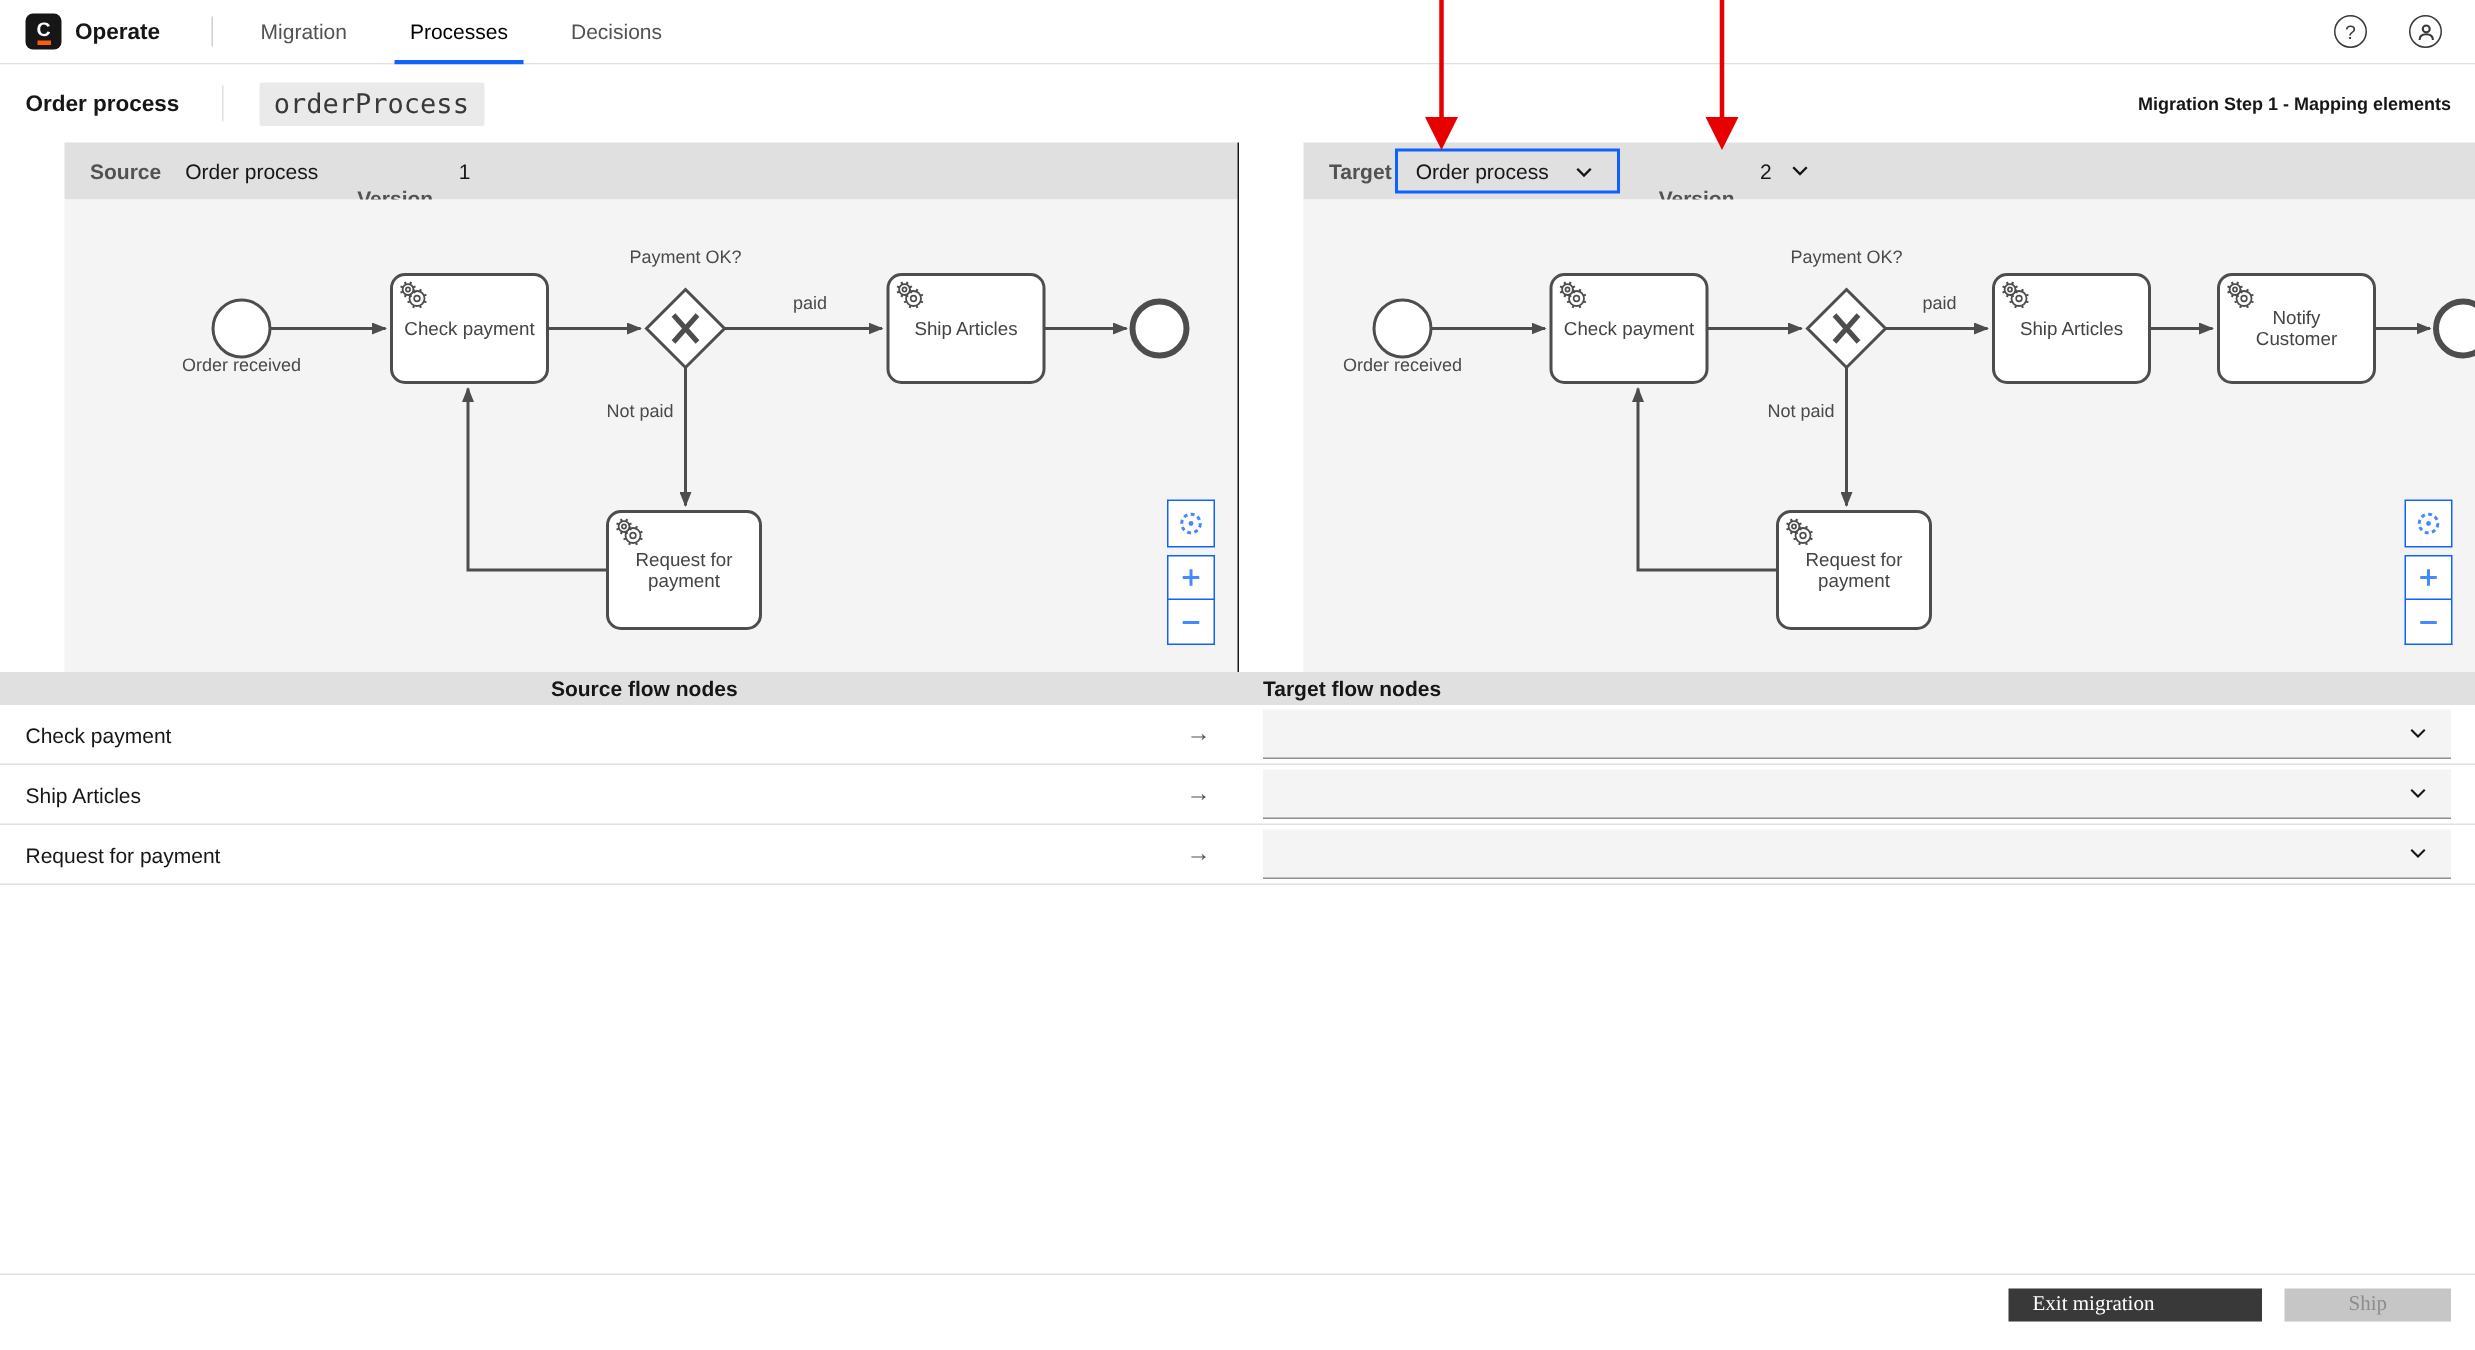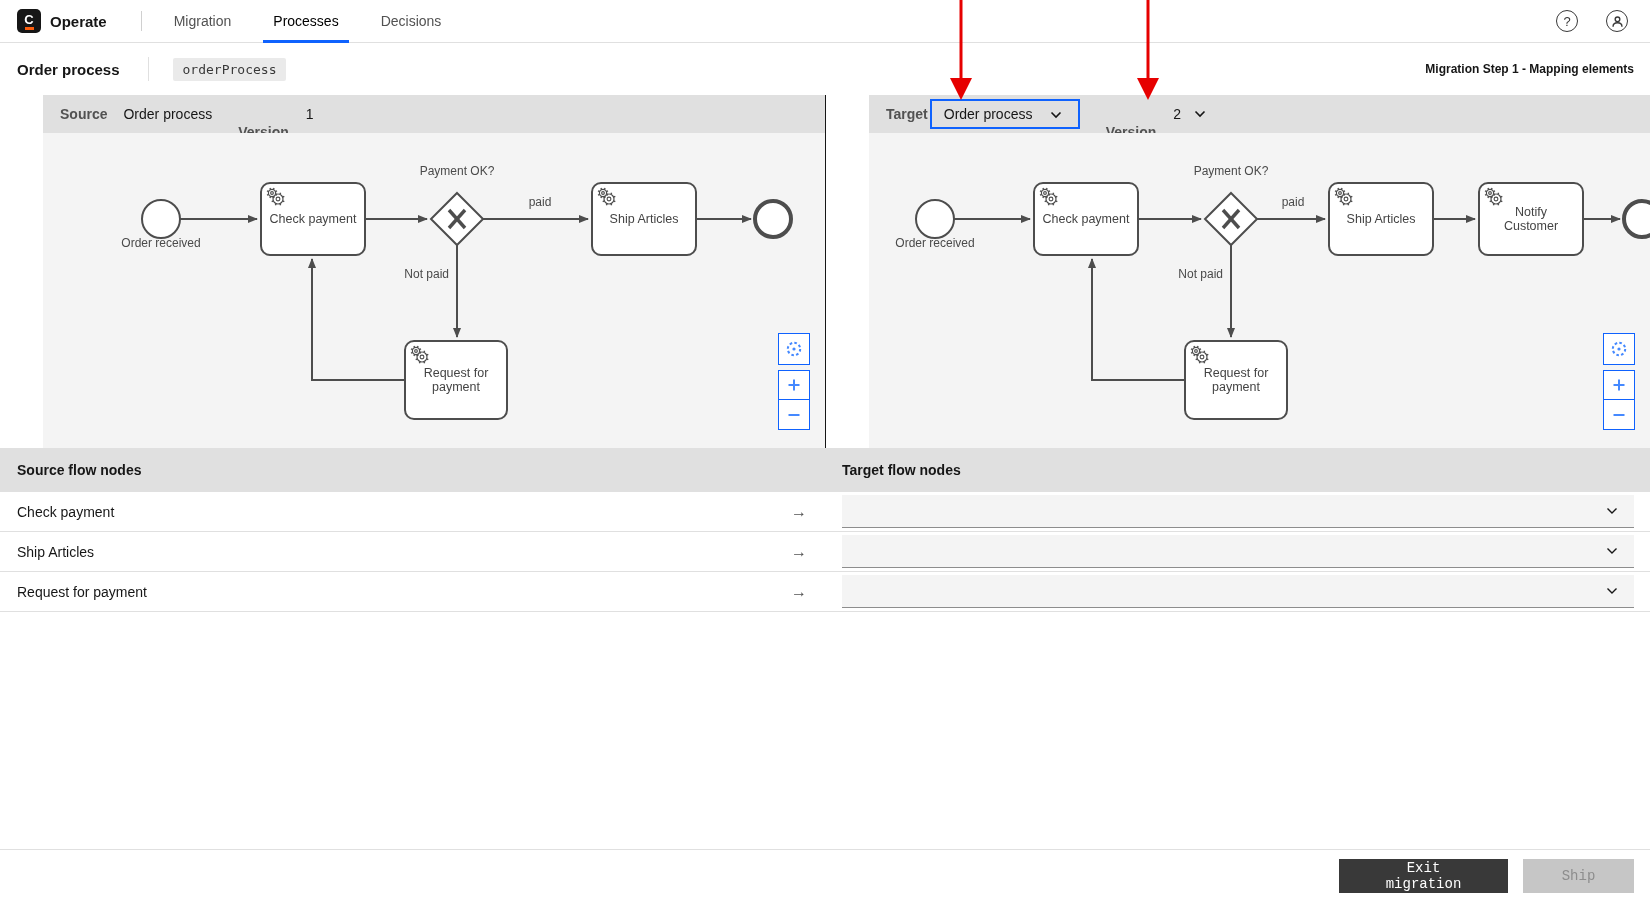--- a/index.html
+++ b/index.html
@@ -29,21 +29,21 @@
   .topnav-right{margin-left:auto;display:flex;align-items:center;gap:28px;margin-right:22px;}
   .circle-icon{width:22px;height:22px;border:1.6px solid #393939;border-radius:50%;
     display:flex;align-items:center;justify-content:center;font-size:13px;color:#393939;cursor:pointer;}
 
   
   .subheader{position:absolute;left:0;top:43px;width:1650px;height:52px;background:#fff;
     display:flex;align-items:center;}
   .proc-name{font-weight:bold;font-size:15px;margin-left:17px;}
   .sub-divider{width:1px;height:24px;background:#e0e0e0;margin-left:28px;}
   .proc-badge{margin-left:24px;background:#eaeaea;border-radius:2px;padding:4px 10px;
-    font-family:"DejaVu Sans Mono",monospace;font-size:13px;color:#393939;}
+    font-family:"DejaVu Sans Mono",monospace;font-size:18px;color:#393939;}
   .step-title{margin-left:auto;margin-right:16px;font-weight:bold;font-size:12px;}
 
   
   .panel{position:absolute;top:95px;height:353px;padding-left:43px;}
   .panel.source{left:0;width:825px;}
   .panel.target{left:826px;width:824px;}
   .panel-split{position:absolute;left:825px;top:95px;width:1px;height:353px;background:#161616;}
   .panel-header{height:38px;background:#e0e0e0;display:flex;align-items:center;font-size:14px;}
   .ph-label{font-weight:bold;color:#525252;margin-left:17px;}
   .ph-value{margin-left:16px;color:#161616;}
@@ -60,36 +60,36 @@
   
   .dg-controls{position:absolute;right:15px;top:200px;width:32px;}
   .dg-btn{width:32px;height:32px;background:#fff;border:1px solid var(--accent_blue);
     display:flex;align-items:center;justify-content:center;cursor:pointer;}
   .dg-zoom-group{margin-top:5px;}
   .dg-zoom-group .dg-btn{height:30px;}
   .dg-zoom-group .dg-btn + .dg-btn{border-top:none;}
 
   
   .maptable{position:absolute;left:0;top:448px;width:1650px;}
-  .mt-header{height:44px;background:#e0e0e0;display:flex;align-items:center;
-    font-weight:bold;font-size:14px;}
+  .mt-header{height:22px;background:#e0e0e0;display:flex;align-items:center;
+    font-weight:bold;font-size:14px;text-align:center;}
   .mt-header .src-h{margin-left:17px;width:825px;}
   .mt-row{position:relative;height:40px;border-bottom:1px solid #e0e0e0;background:#fff;
     display:flex;align-items:center;font-size:14px;}
   .mt-src{margin-left:17px;color:#161616;}
   .mt-arrow{position:absolute;left:788px;width:22px;text-align:center;color:#525252;font-size:16px;}
   .mt-select{position:absolute;left:842px;top:3px;width:792px;height:33px;background:#f4f4f4;
     border-bottom:1px solid #8d8d8d;display:flex;align-items:center;justify-content:flex-end;
     padding-right:16px;cursor:pointer;}
 
   
   .footer{position:absolute;left:0;top:849px;width:1650px;height:51px;background:#fff;
     border-top:1px solid #e0e0e0;}
-  .btn{position:absolute;top:9px;height:34px;border:none;font-size:14px;
-    font-family:Liberation Mono, monospace;display:flex;align-items:center;padding:0 32px;}
+  .btn{position:absolute;top:9px;height:22px;border:none;font-size:14px;
+    font-family:Liberation Serif, serif;display:flex;align-items:center;padding:0 16px;}
   .btn-exit{left:1339px;width:169px;background:var(--button_dark);color:#fff;cursor:pointer;}
   .btn-next{left:1523px;width:111px;background:var(--disabled_bg);color:var(--disabled_text);
     justify-content:center;}
 
   
   .red-arrow{position:absolute;top:0;width:26px;height:102px;pointer-events:none;z-index:50;}
   .red-arrow.a1{left:948px;} .red-arrow.a2{left:1135px;}
   .red-arrow line{stroke:var(--annotation_red);stroke-width:3;}
   .red-arrow polygon{fill:var(--annotation_red);}
 </style>

